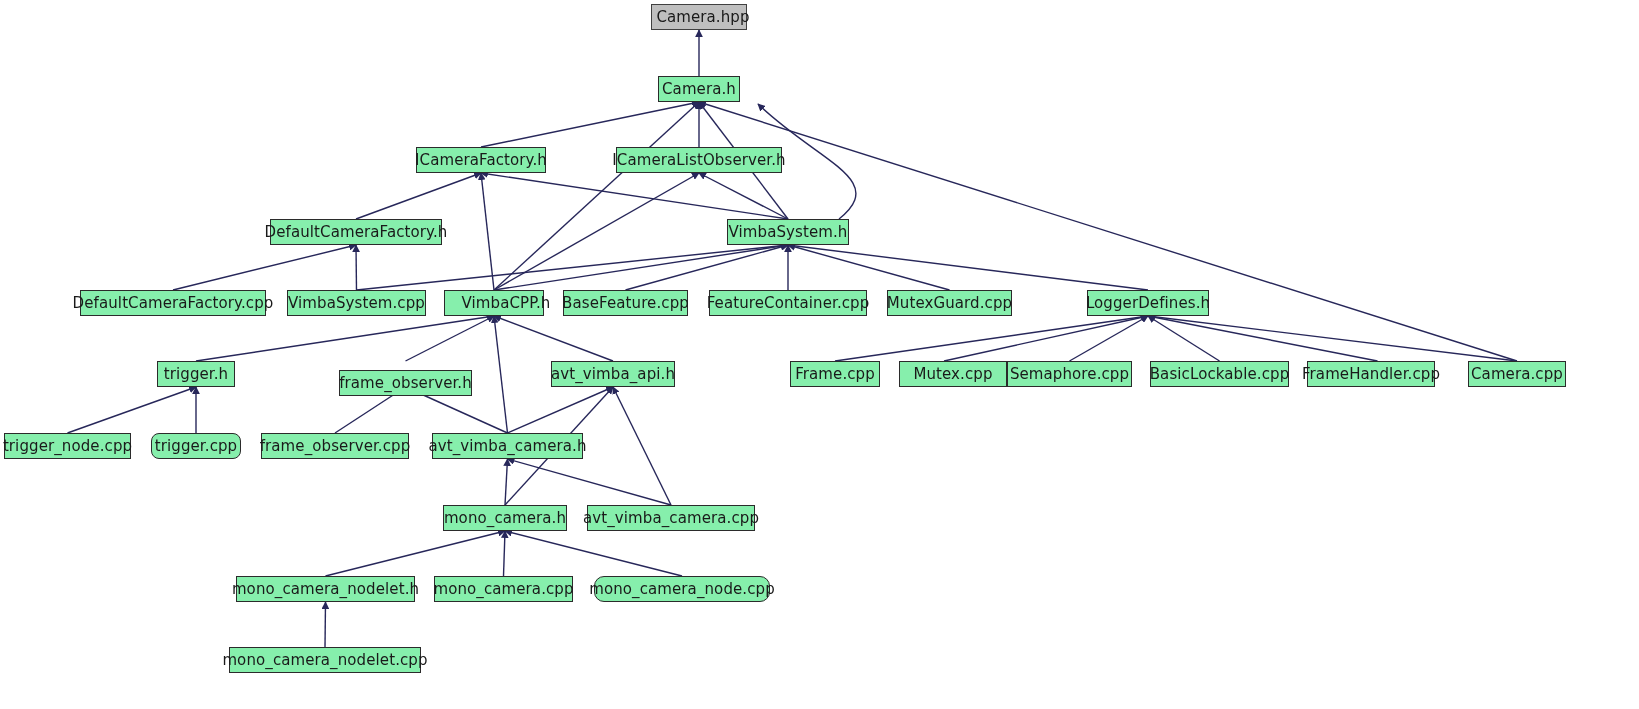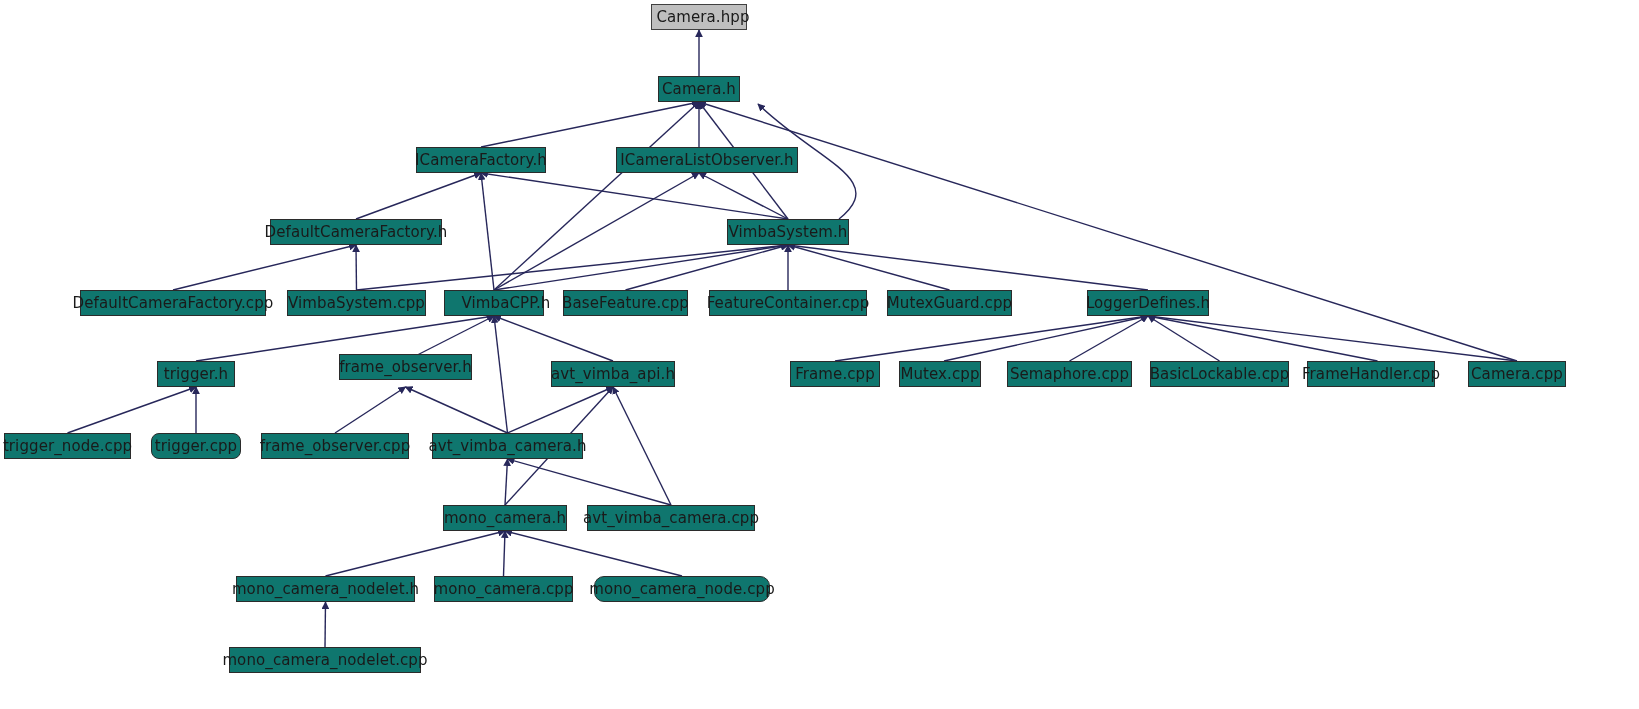--- a/index.html
+++ b/index.html
@@ -20,21 +20,21 @@
     left: 0;
     top: 0;
     width: 1639px;
     height: 709px;
     pointer-events: none;
   }
   .node {
     position: absolute;
     box-sizing: border-box;
     border: 1px solid #2b2b2b;
-    background: #0f766e;
+    background: #86efac;
     color: #1a1a1a;
     font-size: 15px;
     line-height: 1;
     display: flex;
     align-items: center;
     justify-content: center;
     white-space: nowrap;
     height: 26px;
     letter-spacing: 0.1px;
   }
@@ -99,35 +99,35 @@
         <path d="M 503.5 576 L 505 531" marker-end="url(#arrow)"></path>
         <path d="M 682 576 L 505 531" marker-end="url(#arrow)"></path>
         <path d="M 325 647 L 325.5 602" marker-end="url(#arrow)"></path>
       </g>
   </svg>
 
   <div id="nodes-layer">
       <div class="node root" style="left: 651px; top: 4px; width: 96px;">Camera.hpp</div>
       <div class="node" style="left: 658px; top: 76px; width: 82px;">Camera.h</div>
       <div class="node" style="left: 416px; top: 147px; width: 130px;">ICameraFactory.h</div>
-      <div class="node" style="left: 616px; top: 147px; width: 182px;">ICameraListObserver.h</div>
+      <div class="node" style="left: 616px; top: 147px; width: 166px;">ICameraListObserver.h</div>
       <div class="node" style="left: 270px; top: 219px; width: 172px;">DefaultCameraFactory.h</div>
       <div class="node" style="left: 727px; top: 219px; width: 122px;">VimbaSystem.h</div>
       <div class="node" style="left: 80px; top: 290px; width: 186px;">DefaultCameraFactory.cpp</div>
       <div class="node" style="left: 287px; top: 290px; width: 139px;">VimbaSystem.cpp</div>
       <div class="node" style="left: 444px; top: 290px; width: 100px; padding-left: 24px;">VimbaCPP.h</div>
       <div class="node" style="left: 563px; top: 290px; width: 125px;">BaseFeature.cpp</div>
       <div class="node" style="left: 709px; top: 290px; width: 158px;">FeatureContainer.cpp</div>
       <div class="node" style="left: 887px; top: 290px; width: 125px;">MutexGuard.cpp</div>
       <div class="node" style="left: 1087px; top: 290px; width: 122px;">LoggerDefines.h</div>
       <div class="node" style="left: 157px; top: 361px; width: 78px;">trigger.h</div>
-      <div class="node" style="left: 339px; top: 354px; width: 133px; text-align: right;">frame_observer.h</div>
+      <div class="node" style="left: 339px; top: 370px; width: 133px; text-align: right;">frame_observer.h</div>
       <div class="node" style="left: 551px; top: 361px; width: 124px;">avt_vimba_api.h</div>
       <div class="node" style="left: 790px; top: 361px; width: 90px;">Frame.cpp</div>
-      <div class="node" style="left: 899px; top: 361px; width: 82px;">Mutex.cpp</div>
+      <div class="node" style="left: 899px; top: 361px; width: 108px;">Mutex.cpp</div>
       <div class="node" style="left: 1007px; top: 361px; width: 125px;">Semaphore.cpp</div>
       <div class="node" style="left: 1150px; top: 361px; width: 139px;">BasicLockable.cpp</div>
       <div class="node" style="left: 1307px; top: 361px; width: 128px;">FrameHandler.cpp</div>
       <div class="node" style="left: 1468px; top: 361px; width: 98px;">Camera.cpp</div>
       <div class="node" style="left: 4px; top: 433px; width: 127px;">trigger_node.cpp</div>
       <div class="node" style="left: 151px; top: 433px; width: 90px; border-radius: 8px;">trigger.cpp</div>
       <div class="node" style="left: 261px; top: 433px; width: 148px; text-align: center;">frame_observer.cpp</div>
       <div class="node" style="left: 432px; top: 433px; width: 151px;">avt_vimba_camera.h</div>
       <div class="node" style="left: 443px; top: 505px; width: 124px;">mono_camera.h</div>
       <div class="node" style="left: 587px; top: 505px; width: 168px;">avt_vimba_camera.cpp</div>

